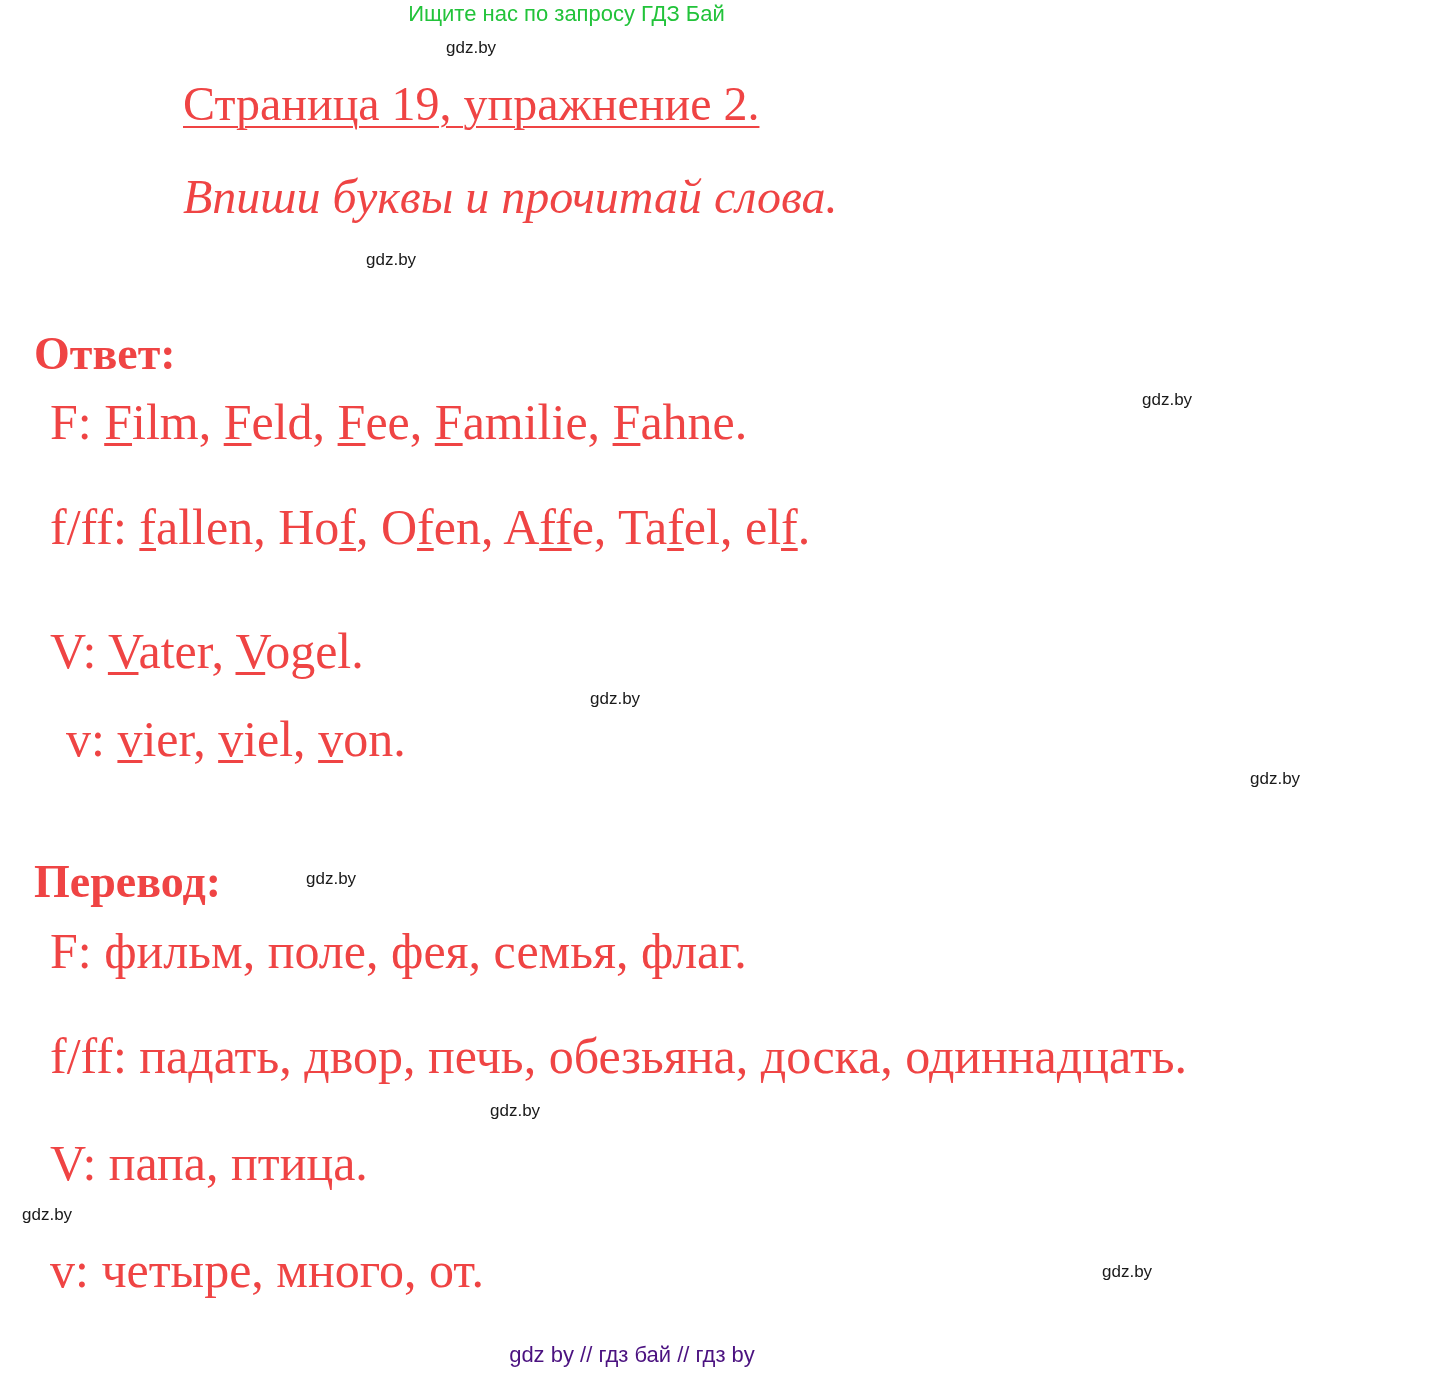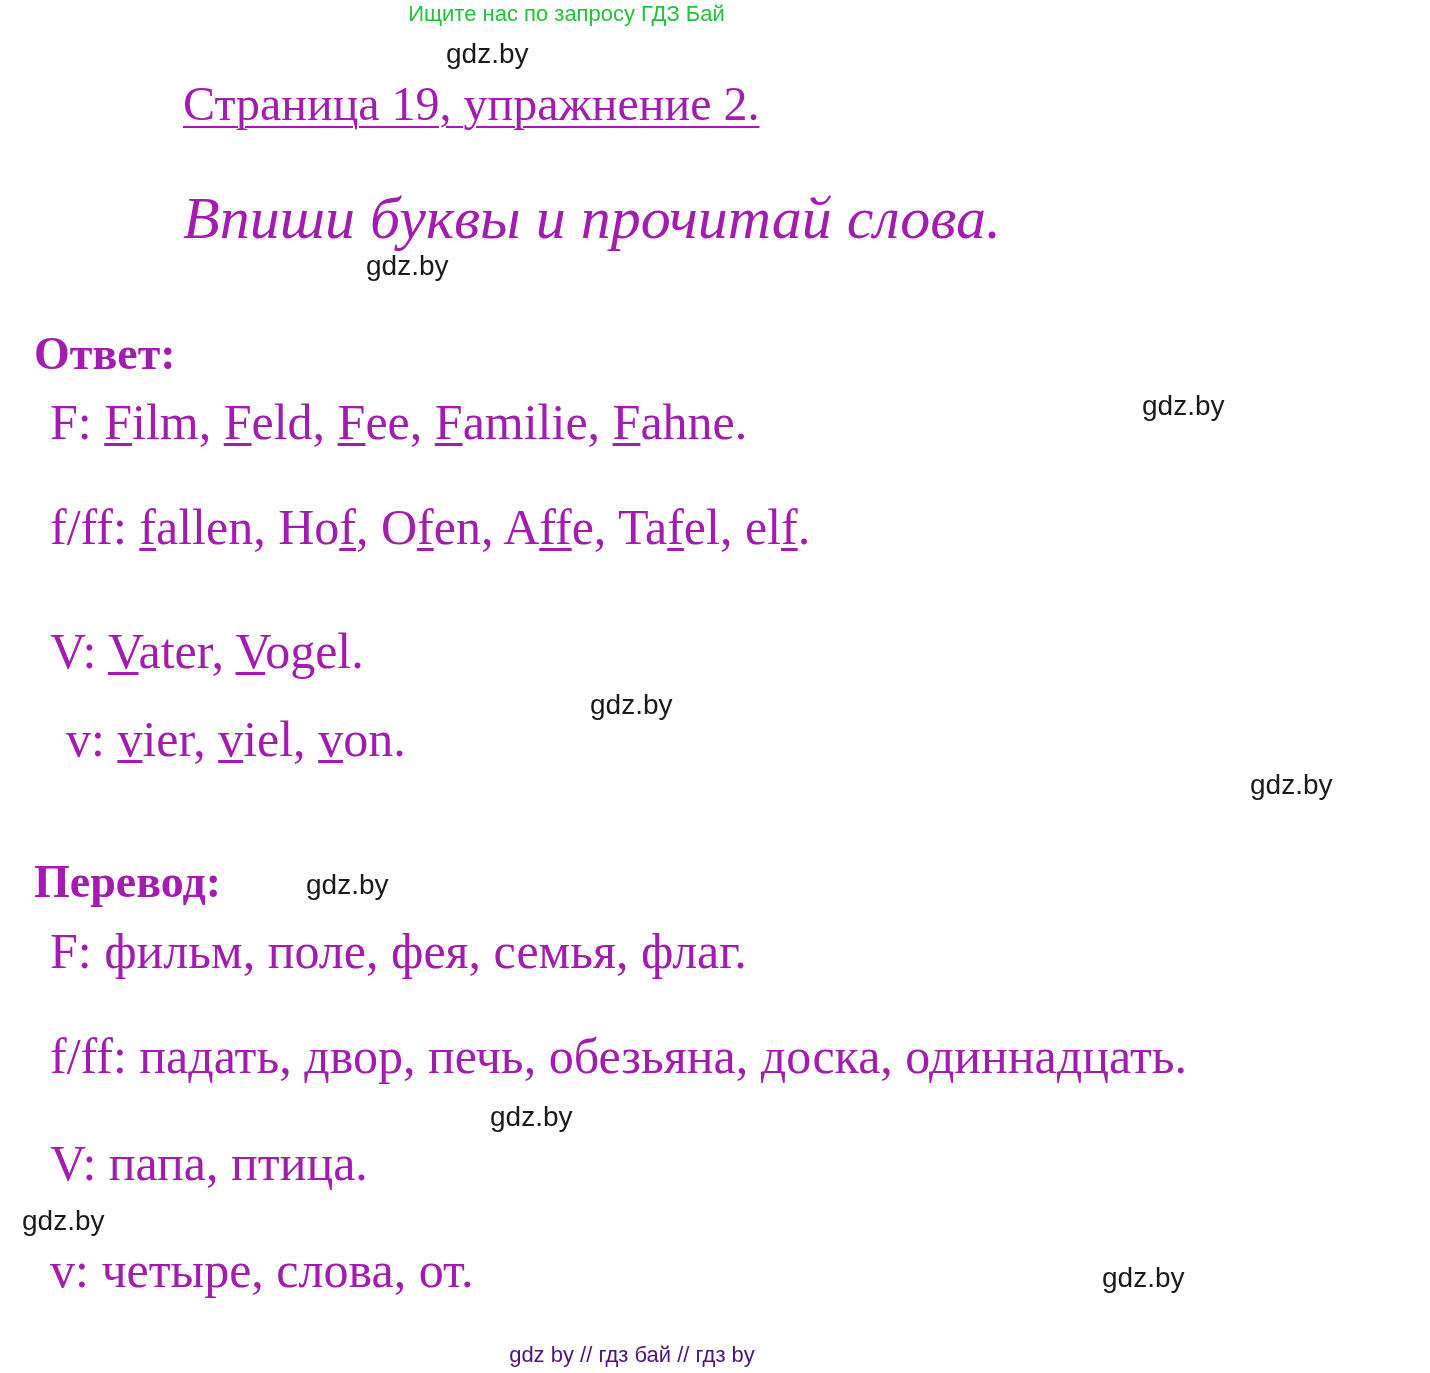--- a/index.html
+++ b/index.html
@@ -1,23 +1,23 @@
 <!DOCTYPE html>
 <html><head>
 <meta charset="utf-8">
 <style>
   html, body { margin: 0; padding: 0; background: #ffffff; }
   body { width: 1430px; height: 1373px; position: relative; overflow: hidden; }
   .abs { position: absolute; white-space: nowrap; }
   .top-banner { left: 0; width: 1133px; top: 0; text-align: center; color: #22c33a;
     font-family: "Liberation Sans", sans-serif; font-size: 22px; line-height: 28px; }
-  .wm { color: #1a1a1a; font-family: "Liberation Sans", sans-serif; font-size: 28px; }
-  .serif { font-family: "Liberation Serif", serif; color: #a21caf; }
+  .wm { color: #1a1a1a; font-family: "Liberation Sans", sans-serif; font-size: 17px; }
+  .serif { font-family: "Liberation Serif", serif; color: #ef4444; }
   .title { left: 183px; top: 76px; font-size: 48px; text-decoration: underline; text-decoration-thickness: 2px; text-underline-offset: 6px; }
-  .task { left: 183px; top: 184px; font-size: 60px; font-style: italic; }
+  .task { left: 183px; top: 169px; font-size: 48px; font-style: italic; }
   .heading { left: 34px; font-size: 46px; font-weight: bold; margin-top: 37px; }
   .line { left: 50px; font-size: 50px; }
   .u { text-decoration: underline; text-decoration-thickness: 3px; text-underline-offset: 4px; }
   .footer { left: 0; width: 1264px; top: 1342px; text-align: center; color: #4b1280;
     font-family: "Liberation Sans", sans-serif; font-size: 22px; }
 </style>
 </head>
 <body>
 
 <div class="abs top-banner">Ищите нас по запросу ГДЗ Бай</div>
@@ -38,16 +38,16 @@
 <div class="abs wm" style="left:1250px;top:769px;">gdz.by</div>
 
 <div class="abs serif heading" style="top:818px;">Перевод:</div>
 <div class="abs wm" style="left:306px;top:869px;">gdz.by</div>
 
 <div class="abs serif line" style="top:922px;">F: фильм, поле, фея, семья, флаг.</div>
 <div class="abs serif line" style="top:1027px;">f/ff: падать, двор, печь, обезьяна, доска, одиннадцать.</div>
 <div class="abs wm" style="left:490px;top:1101px;">gdz.by</div>
 <div class="abs serif line" style="top:1134px;">V: папа, птица.</div>
 <div class="abs wm" style="left:22px;top:1205px;">gdz.by</div>
-<div class="abs serif line" style="top:1241px;">v: четыре, слова, от.</div>
+<div class="abs serif line" style="top:1241px;">v: четыре, много, от.</div>
 <div class="abs wm" style="left:1102px;top:1262px;">gdz.by</div>
 
 <div class="abs footer">gdz by  //  гдз бай  //  гдз by</div>
 
 </body></html>

